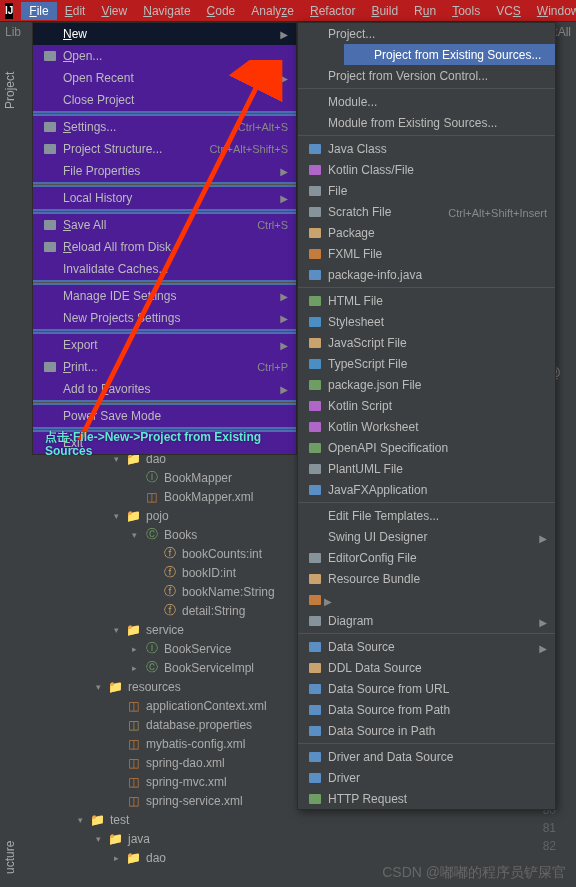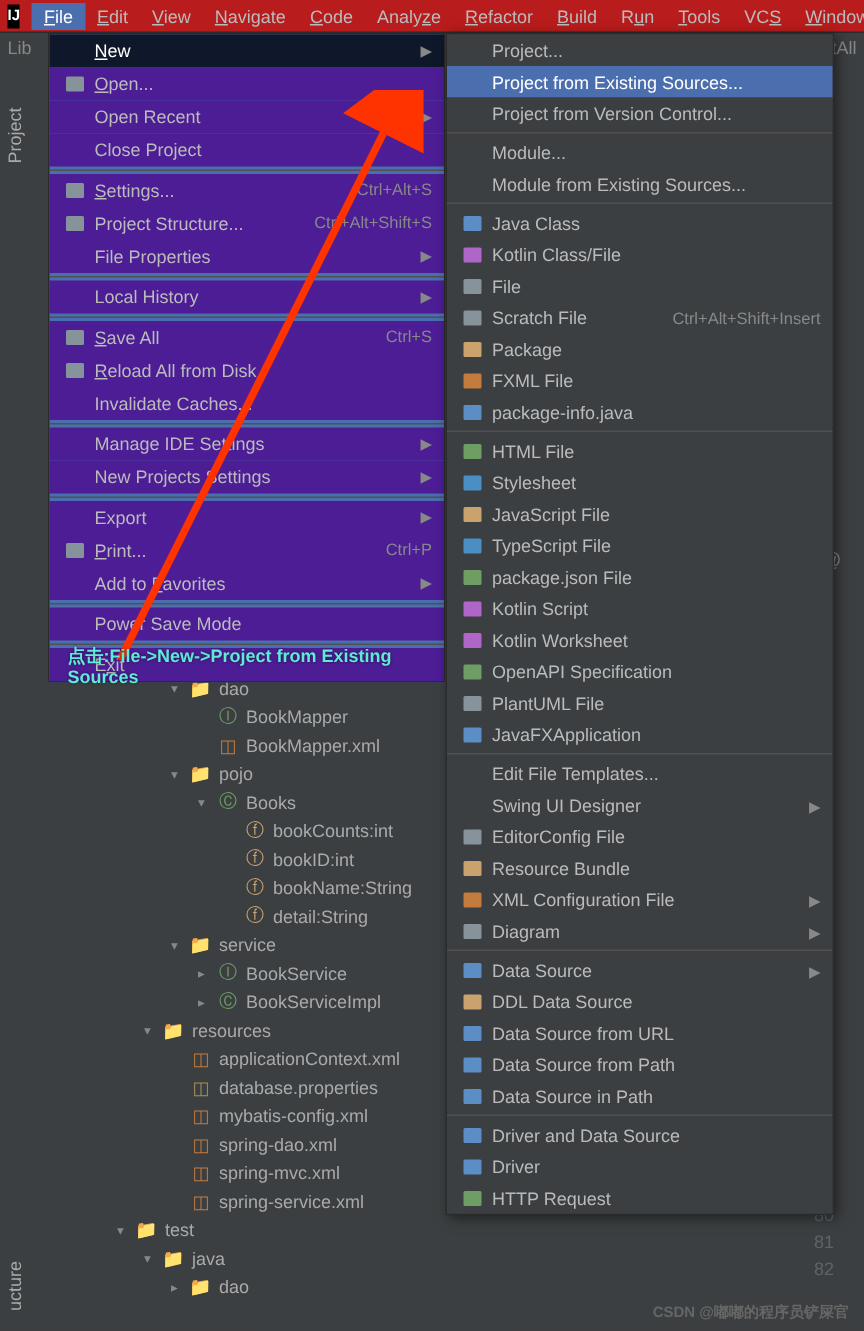--- a/index.html
+++ b/index.html
@@ -15,37 +15,37 @@
 .file-menu { position: absolute; left: 32px; top: 22px; width: 265px; background: #4b6eaf; border: 1px solid #2b2b2b; z-index: 10; }
 .file-menu .mi { display: flex; align-items: center; padding: 4px 8px; background: #4c1d95; color: #bbb; height: 22px; }
 .file-menu .mi.hl { background: #0f172a; color: #fff; }
 .mi .icon { width: 18px; display: inline-flex; justify-content: center; }
 .mi .label { flex: 1; padding-left: 4px; }
 .mi .sc { color: #888; font-size: 11px; }
 .mi .arrow { color: #888; font-size: 10px; }
 .sep { height: 1px; background: #515151; margin: 2px 0; }
 .submenu { position: absolute; left: 297px; top: 22px; width: 259px; background: #3c3f41; border: 1px solid #2b2b2b; z-index: 20; box-shadow: 2px 2px 8px rgba(0,0,0,0.5); }
 .submenu .mi { display: flex; align-items: flex-end; padding: 3px 8px; background: #3c3f41; color: #bbb; height: 21px; }
-.submenu .mi.hl { background: #4b6eaf; color: #fff; }
+.submenu .mi.hl { background: #4b6eaf; color: #fff; margin-left: 46px; }
 .tree { position: absolute; left: 20px; top: 430px; width: 480px; color: #aaa; }
 .tree-row { display: flex; align-items: center; height: 19px; padding-left: 0; }
 .tree-row .indent { display: inline-block; }
 .tree-row .chev { width: 12px; color: #888; font-size: 9px; }
 .tree-row .ticon { width: 16px; margin-right: 4px; display: inline-flex; justify-content: center; }
 .c-folder { color: #87939a; }
 .c-green { color: #6e9e64; }
 .c-orange { color: #c9a26d; }
 .c-xml { color: #c47b3e; }
 .c-prop { color: #a89057; }
 .annotation { position: absolute; color: #5eead4; font-size: 20px; font-weight: bold; left: 45px; top: 430px; z-index: 30; line-height: 1.2; text-shadow: 0 0 2px rgba(0,0,0,0.5); }
 .arrow-svg { position: absolute; left: 50px; top: 60px; z-index: 25; pointer-events: none; }
 .gutter { position: absolute; right: 20px; bottom: 30px; color: #606366; font-size: 11px; text-align: right; }
 .gutter div { height: 18px; }
 .at-icon { position: absolute; right: 15px; top: 365px; color: #888; font-size: 14px; }
-.watermark { position: absolute; right: 10px; bottom: 5px; color: #666; font-size: 10px; font-weight: bold; }
+.watermark { position: absolute; right: 10px; bottom: 5px; color: #666; font-size: 14px; }
 .ic-svg { width: 14px; height: 14px; }
 </style>
 </head>
 <body>
 
 <div class="menubar">
   <div class="menubar-logo">IJ</div>
   <div class="menubar-item active"><u>F</u><span>ile</span></div>
   <div class="menubar-item"><u>E</u>dit</div>
   <div class="menubar-item"><u>V</u>iew</div>
@@ -415,21 +415,20 @@
       </span>
     <span class="label">Resource Bundle</span>
 
     </div>
     <div class="mi">
       <span class="icon">
         <svg class="ic-svg" viewBox="0 0 14 14">
           <rect x="1" y="2" width="12" height="10" rx="1" fill="#c47b3e"></rect>
         </svg>
       </span>
-    <span class="label">XML Configuration File</span>
 
     <span class="arrow">▶</span>
     </div>
     <div class="mi">
       <span class="icon">
         <svg class="ic-svg" viewBox="0 0 14 14">
           <rect x="1" y="2" width="12" height="10" rx="1" fill="#87939a"></rect>
         </svg>
       </span>
     <span class="label">Diagram</span>

